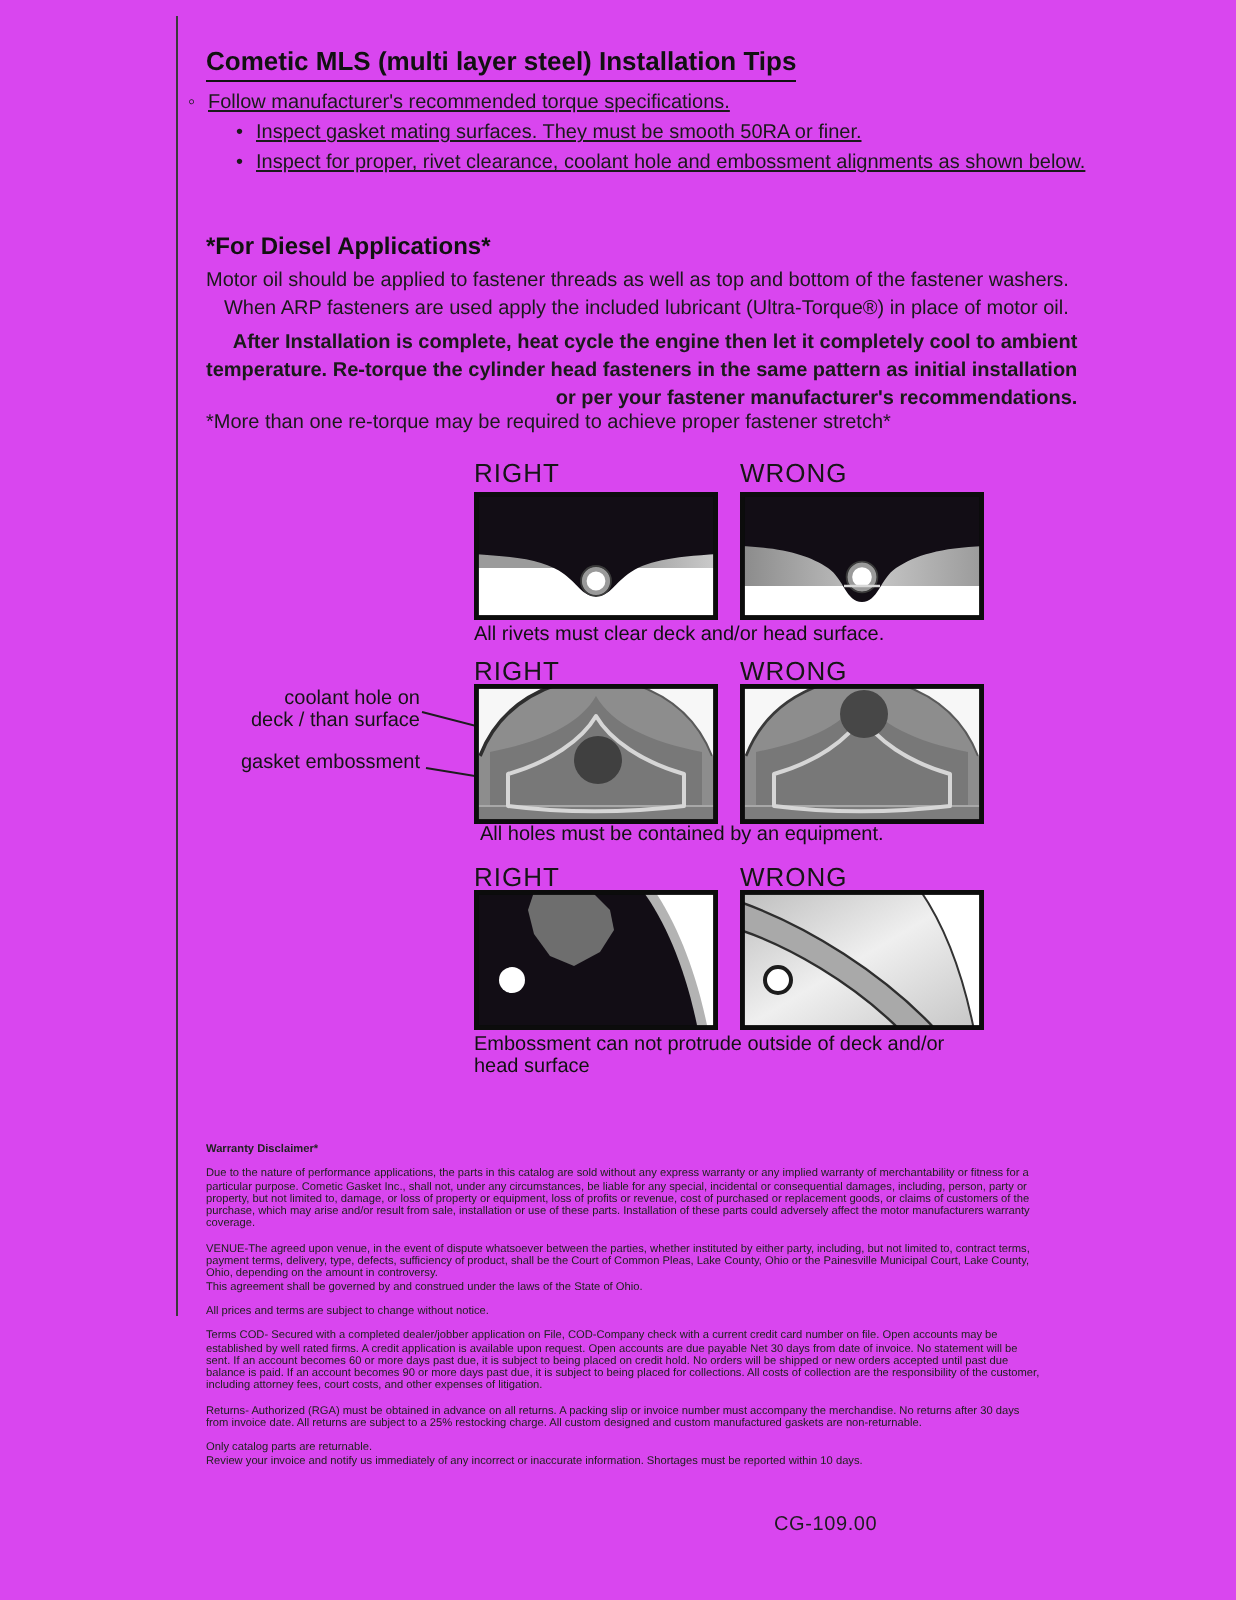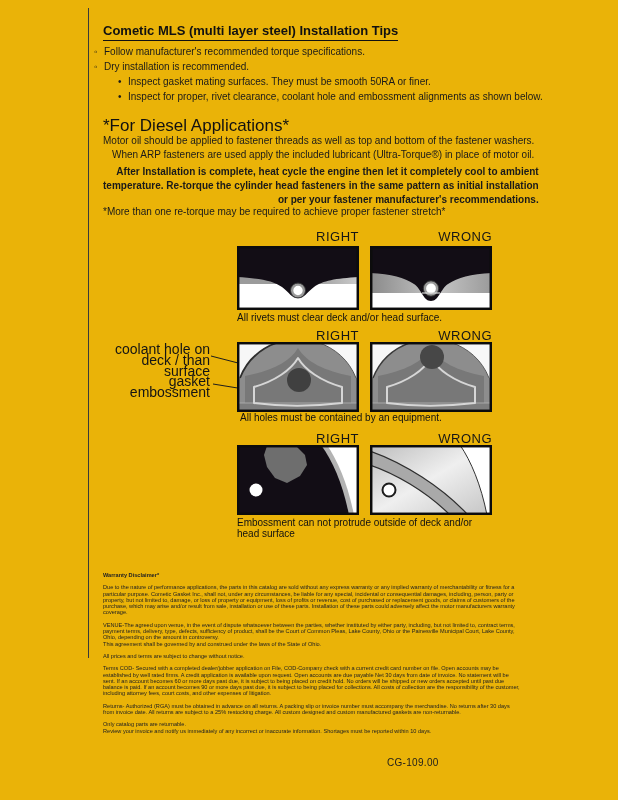--- a/index.html
+++ b/index.html
@@ -1,49 +1,49 @@
 <!DOCTYPE html>
 <html><head>
 <meta charset="utf-8">
 <style>
   html,body{margin:0;padding:0;}
   body{background:#ffffff;font-family:"Liberation Sans","DejaVu Sans",sans-serif;color:#1a1a1a;}
-  .page{position:relative;width:618px;height:800px;background:#eab308;overflow:hidden;}
+  .page{position:relative;width:618px;height:800px;background:#d946ef;overflow:hidden;}
 
   .scan-edge{position:absolute;left:88px;top:8px;width:1px;height:650px;background:#3a3a3a;}
 
   .title{position:absolute;left:103px;top:23px;font-size:13px;font-weight:bold;color:#111;}
   .title span{display:inline-block;border-bottom:1.6px solid #111;padding-bottom:2px;}
 
   .bullets{position:absolute;left:94px;top:44px;width:440px;font-size:10px;}
-  .b{position:relative;height:15px;line-height:15px;padding-left:10px;white-space:nowrap;}
+  .b{position:relative;height:15px;line-height:15px;padding-left:10px;white-space:nowrap;text-decoration:underline;}
   .b::before{content:"◦";position:absolute;left:0;top:0;font-size:10px;}
   .b.sub{padding-left:34px;}
   .b.sub::before{content:"•";left:24px;}
 
-  .diesel-h{position:absolute;left:103px;top:116px;font-size:17px;font-weight:normal;color:#111;}
+  .diesel-h{position:absolute;left:103px;top:116px;font-size:12px;font-weight:bold;color:#111;}
   .para{position:absolute;left:103px;font-size:10px;text-align:right;}
   .para .ln{height:14px;line-height:14px;white-space:nowrap;}
   .p1{top:134px;}
   .p2{top:165px;font-weight:bold;}
   .note{position:absolute;left:103px;top:206px;font-size:10px;white-space:nowrap;}
 
-  .rw{position:absolute;width:122px;text-align:right;font-size:13px;letter-spacing:0.5px;color:#161616;}
+  .rw{position:absolute;width:122px;text-align:left;font-size:13px;letter-spacing:0.5px;color:#161616;}
   .panel{position:absolute;width:122px;display:block;}
   .pan1{left:237px;}
   .pan2{left:370px;}
   .row1{top:246px;height:64px;}
   .row2{top:342px;height:70px;}
   .row3{top:445px;height:70px;}
   .caption{position:absolute;font-size:10px;color:#111;white-space:nowrap;}
   .cap1{left:237px;top:312px;}
   .cap2{left:240px;top:412px;}
   .cap3{left:237px;top:517px;line-height:11px;white-space:normal;width:240px;}
 
-  .d2label{position:absolute;width:102px;text-align:right;font-size:14px;line-height:11px;color:#141414;}
+  .d2label{position:absolute;width:102px;text-align:right;font-size:10px;line-height:11px;color:#141414;}
   .d2l1{left:108px;top:344px;}
   .d2l2{left:108px;top:376px;}
   .leader{position:absolute;left:105px;top:344px;}
 
   .fine{position:absolute;left:103px;top:572px;width:417px;font-size:5.6px;line-height:6.3px;color:#222;}
   .fine .fh{font-weight:bold;margin:0 0 6px 0;}
   .fp{margin:0 0 6px 0;}
   .fp.tight{margin:0;}
 
   .footer-code{position:absolute;left:387px;top:757px;font-size:10px;color:#1d1d1d;letter-spacing:0.3px;}
@@ -54,21 +54,20 @@
 <div class="page">
 
   <div class="scan-edge"></div>
 
   <div class="title">
     <span>Cometic MLS (multi layer steel) Installation Tips</span>
   </div>
 
   <div class="bullets">
     <div class="b"><span>Follow manufacturer's recommended torque specifications.</span></div>
-    <div class="b"><span>Dry installation is recommended.</span></div>
     <div class="b sub"><span>Inspect gasket mating surfaces.  They must be smooth 50RA or finer.</span></div>
     <div class="b sub"><span>Inspect for proper, rivet clearance, coolant hole and embossment alignments as shown below.</span></div>
   </div>
 
   <div class="diesel-h">*For Diesel Applications*</div>
 
   <div class="para p1">
     <div class="ln">Motor oil should be applied to fastener threads as well as top and bottom of the fastener washers.</div>
     <div class="ln">When ARP fasteners are used apply the included lubricant (Ultra-Torque®) in place of motor oil.</div>
   </div>

